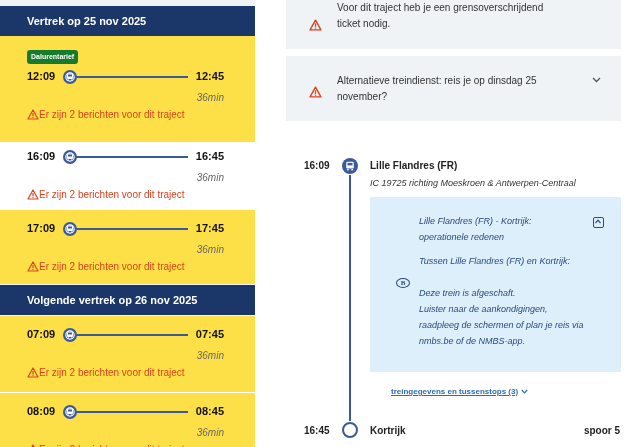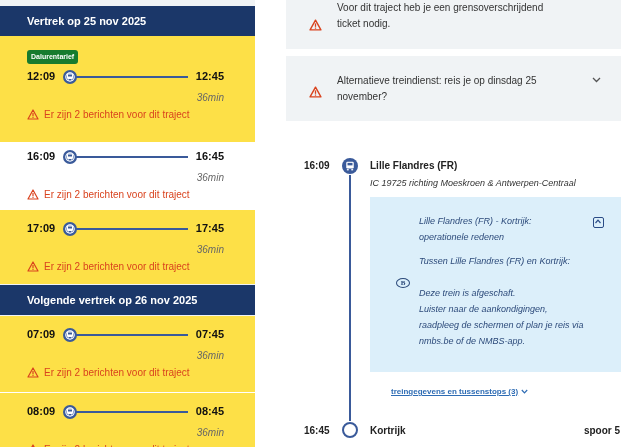--- a/index.html
+++ b/index.html
@@ -17,21 +17,21 @@
     padding: 0 4px; height: 14px; line-height: 14px; border-radius: 3px; }
   .t-dep, .t-arr { position: absolute; font-size: 11px; font-weight: bold; color: #111; }
   .t-dep { left: 27px; }
   .t-arr { right: 31px; }
   .track { position: absolute; left: 63px; width: 125px; height: 14px; }
   .track .line { position: absolute; left: 7px; right: 0; top: 6px; height: 2px; background: #3a5a9a; }
   .ticon { position: absolute; left: 0; top: 0; width: 14px; height: 14px; border-radius: 50%; background: #3a5a9a;
     border: 2px solid #3a5a9a; box-shadow: inset 0 0 0 1.5px #dfe6f3; }
   .ticon svg { position: absolute; left: 1px; top: 1px; }
   .dur { position: absolute; right: 31px; font-size: 10px; font-style: italic; color: #666; }
-  .msg { position: absolute; left: 27px; font-size: 10px; color: #d9431e; display: flex; align-items: center; gap: 5px; }
+  .msg { position: absolute; left: 27px; font-size: 10px; color: #d9431e; display: flex; align-items: center; }
 
   
   .card { position: absolute; left: 286px; width: 335px; background: #f0f3f5; }
   .card .warn { position: absolute; left: 23px; }
   .card .text { position: absolute; left: 51px; width: 225px; font-size: 10px; line-height: 16px; color: #333; }
   .card .chev { position: absolute; right: 20px; font-size: 10px; color: #555; }
 
   .r-time { position: absolute; font-size: 10px; font-weight: bold; color: #222; }
   .vline { position: absolute; left: 349px; top: 175px; width: 2px; height: 246px; background: #3a5a9a; }
   .stop-icon { position: absolute; left: 342px; top: 158px; width: 16px; height: 16px; border-radius: 50%; background: #3a5a9a; }

